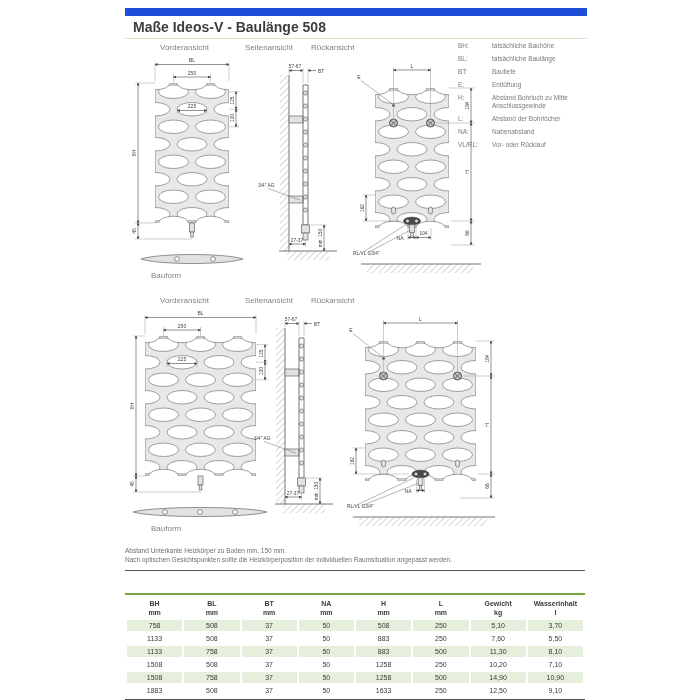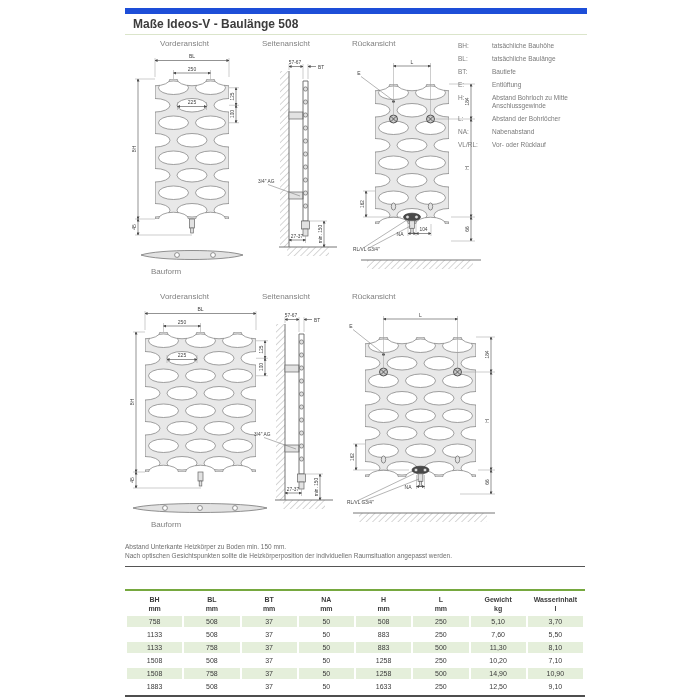--- a/index.html
+++ b/index.html
@@ -1,22 +1,22 @@
 <!DOCTYPE html>
 <html><head>
 <meta charset="utf-8">
 <style>
   html,body{margin:0;padding:0;}
   body{width:700px;height:700px;background:#fff;font-family:"Liberation Sans",sans-serif;position:relative;overflow:hidden;}
   .page{position:absolute;left:125px;top:8px;width:462px;}
   .sec{position:relative;}
-  .sec-title{border-top:6px solid #1d4ed8;border-bottom:1px solid #dbe5cb;padding:3px 0 3px 8px;font-size:12px;font-weight:bold;color:#3c3c3c;}
+  .sec-title{border-top:8px solid #1d4ed8;border-bottom:1px solid #dbe5cb;padding:3px 0 3px 8px;font-size:14px;font-weight:bold;color:#3c3c3c;}
   .sec2{margin-top:16px;}
   .vlabels{display:flex;font-size:8px;color:#828282;margin:4px 0 1px;align-items:center;}
-  .vl1{margin-left:35px}.vl2{margin-left:53px}.vl3{margin-left:42px}
+  .vl1{margin-left:35px}.vl2{margin-left:36px}.vl3{margin-left:18px}
   .draw-row{display:flex;align-items:center;}
   .col-front{width:130px}.col-front-2{width:150px}
   .col-side{margin-left:2px}.col-side-2{margin-left:-22px}
   .col-rear{margin-left:2px}.col-rear-2{margin-left:0}
   .bauform-label{font-size:8px;color:#828282;padding-left:26px;margin-top:2px;}
   .legend{position:absolute;left:333px;top:34px;font-size:6.5px;color:#7a7a7a;line-height:8px;width:170px;}
   .legend-row{display:flex;margin-bottom:5px;}
   .legend-key{width:34px;flex:none;}
   .note{font-size:6.5px;color:#6e6e6e;line-height:8.5px;margin-top:14px;}
   .divider{border-top:1.5px solid #555;margin-top:6px;width:460px;}

